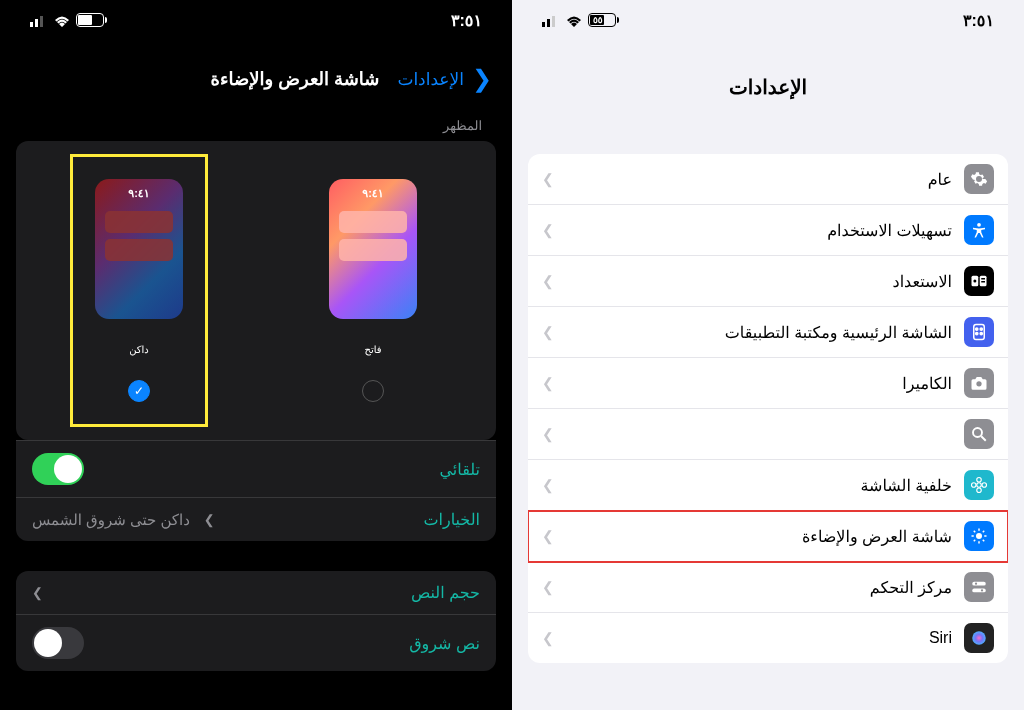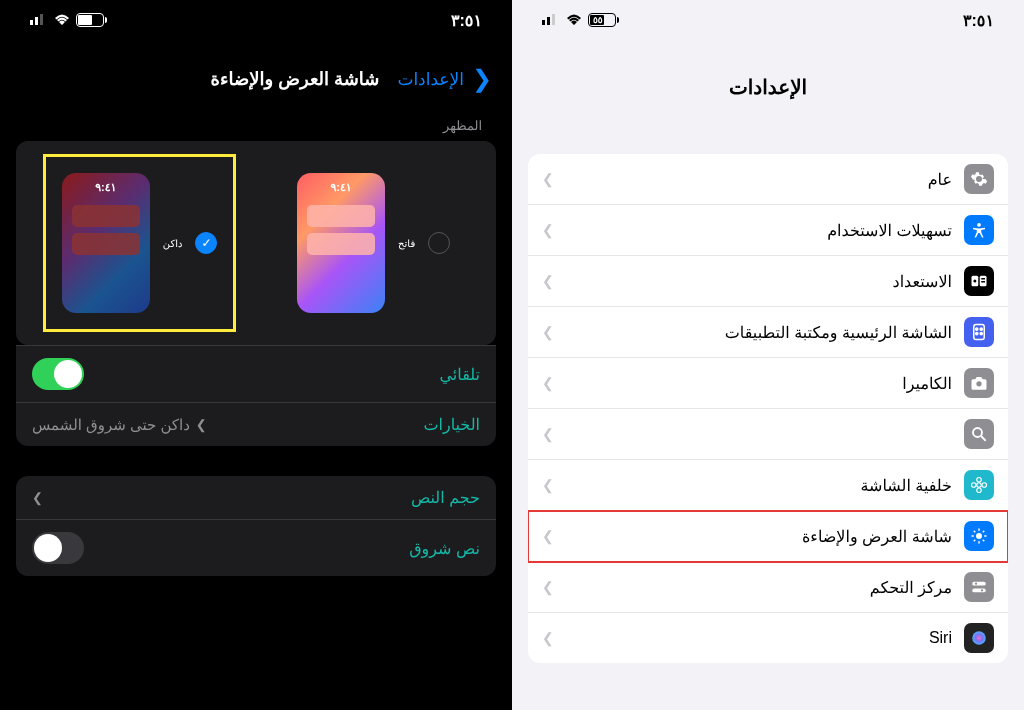--- a/index.html
+++ b/index.html
@@ -3,21 +3,21 @@
 <meta charset="utf-8">
 <style>
 * { margin: 0; padding: 0; box-sizing: border-box; font-family: -apple-system, BlinkMacSystemFont, "Segoe UI", sans-serif; }
 body { width: 1024px; height: 710px; display: flex; overflow: hidden; }
 .screen { width: 512px; height: 710px; position: relative; }
 .screen-right { background: #f2f2f7; }
 .screen-left { background: #000; color: #fff; }
 
 
 .status-bar { height: 40px; display: flex; align-items: center; justify-content: space-between; padding: 0 30px; font-size: 16px; font-weight: 600; }
-.status-right { display: flex; align-items: flex-start; gap: 6px; }
+.status-right { display: flex; align-items: flex-end; gap: 6px; }
 .battery { width: 28px; height: 14px; border: 1.5px solid currentColor; border-radius: 4px; position: relative; display: flex; align-items: center; }
 .battery::after { content: ''; position: absolute; right: -4px; width: 2px; height: 6px; background: currentColor; border-radius: 0 2px 2px 0; }
 .battery-fill { width: 55%; height: 80%; background: currentColor; margin-left: 1px; border-radius: 1px; }
 .battery-text { font-size: 9px; font-weight: bold; position: absolute; left: 4px; color: #000; }
 .screen-left .battery-text { color: #fff; }
 .wifi-icon svg, .signal-icon svg { display: block; }
 
 
 .nav-title-right { text-align: center; font-size: 20px; font-weight: 600; padding: 35px 0 25px; color: #000; }
 .settings-list { margin: 30px 16px; background: #fff; border-radius: 12px; overflow: hidden; }
@@ -29,40 +29,40 @@
 .row-chevron { color: #c7c7cc; font-size: 14px; margin-right: auto; }
 
 
 .nav-left { display: flex; align-items: center; padding: 25px 20px 10px; gap: 8px; }
 .back-chevron { color: #0a84ff; font-size: 24px; }
 .back-label { color: #0a84ff; font-size: 17px; }
 .page-title-left { color: #fff; font-size: 18px; font-weight: 600; margin-right: 10px; }
 .section-label { color: #8e8e93; font-size: 13px; text-align: right; padding: 15px 30px 8px; }
 .appearance-card { background: #1c1c1e; margin: 0 16px; border-radius: 12px; padding: 16px; }
 .appearance-options { display: flex; justify-content: space-around; gap: 20px; }
-.appearance-option { display: flex; align-items: center; gap: 13px; padding: 16px; cursor: pointer; }
+.appearance-option { display: flex; flex-direction: column; align-items: center; gap: 25px; padding: 22px; cursor: pointer; }
 .appearance-option.selected-highlight { outline: 3px solid #ffeb3b; }
 .phone-preview { width: 88px; height: 140px; border-radius: 14px; position: relative; overflow: hidden; }
 .phone-preview.light-bg { background: linear-gradient(135deg, #ff5e62 0%, #ff9966 30%, #a855f7 60%, #3b82f6 100%); }
 .phone-preview.dark-bg { background: linear-gradient(135deg, #8b1a1a 0%, #5b2c6f 40%, #1a5490 70%, #1e3a8a 100%); }
 .preview-time { position: absolute; top: 8px; width: 100%; text-align: center; color: #fff; font-size: 11px; font-weight: 700; }
 .preview-widget { position: absolute; left: 10px; right: 10px; height: 22px; border-radius: 5px; }
 .preview-widget.w1 { top: 32px; }
 .preview-widget.w2 { top: 60px; }
 .light-bg .preview-widget { background: rgba(255,180,170,0.85); }
 .dark-bg .preview-widget { background: rgba(139,50,50,0.85); }
 .option-label { color: #fff; font-size: 10px; }
 .radio { width: 22px; height: 22px; border-radius: 50%; border: 1.5px solid #555; }
 .radio.checked { background: #0a84ff; border-color: #0a84ff; display: flex; align-items: center; justify-content: center; color: #fff; font-size: 12px; }
 .setting-row-dark { background: #1c1c1e; margin: 0 16px; padding: 12px 16px; display: flex; align-items: center; justify-content: space-between; border-top: 0.5px solid #38383a; }
 .setting-row-dark:first-of-type { border-top: none; }
 .setting-row-dark.first { border-radius: 0; margin-top: 0; border-top: 0.5px solid #38383a; }
 .setting-row-dark.last { border-radius: 0 0 12px 12px; }
 .setting-row-dark .label { color: #14b8a6; font-size: 16px; }
-.setting-row-dark .value { color: #8e8e93; font-size: 15px; display: flex; align-items: center; gap: 6px; }
+.setting-row-dark .value { color: #8e8e93; font-size: 15px; display: flex; align-items: center; gap: 14px; }
 .toggle { width: 52px; height: 32px; border-radius: 16px; position: relative; cursor: pointer; }
 .toggle.on { background: #30d158; }
 .toggle.off { background: #39393d; }
 .toggle-knob { width: 28px; height: 28px; background: #fff; border-radius: 50%; position: absolute; top: 2px; }
 .toggle.on .toggle-knob { right: 2px; }
 .toggle.off .toggle-knob { left: 2px; }
 .group2 { margin-top: 30px; }
 .group2 .setting-row-dark:first-child { border-radius: 12px 12px 0 0; border-top: none; }
 .chevron-sm { color: #8e8e93; font-size: 13px; }
 </style>

